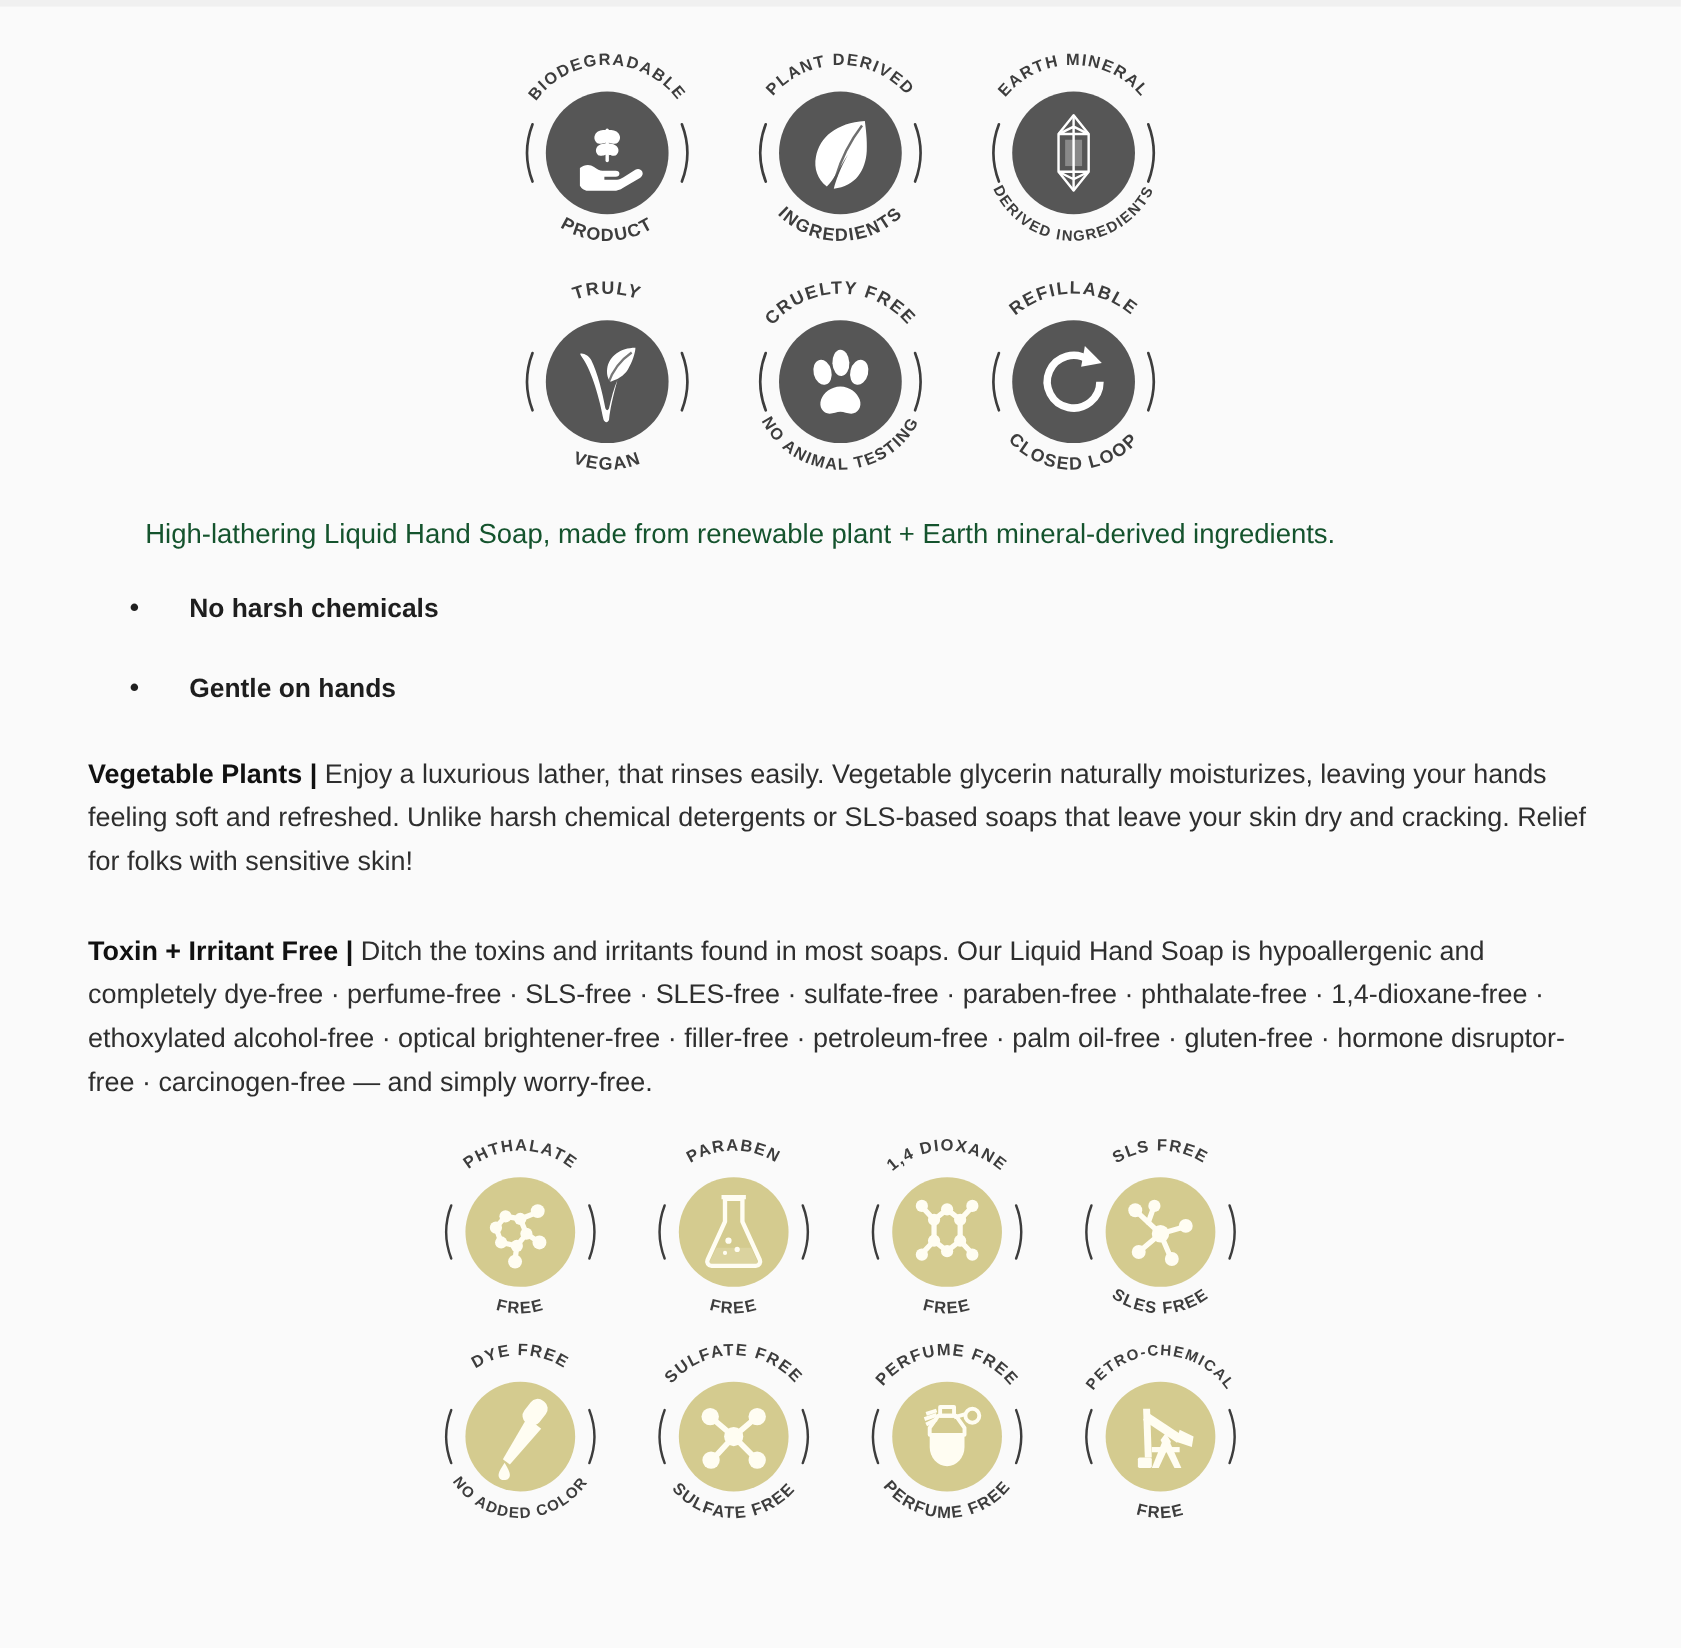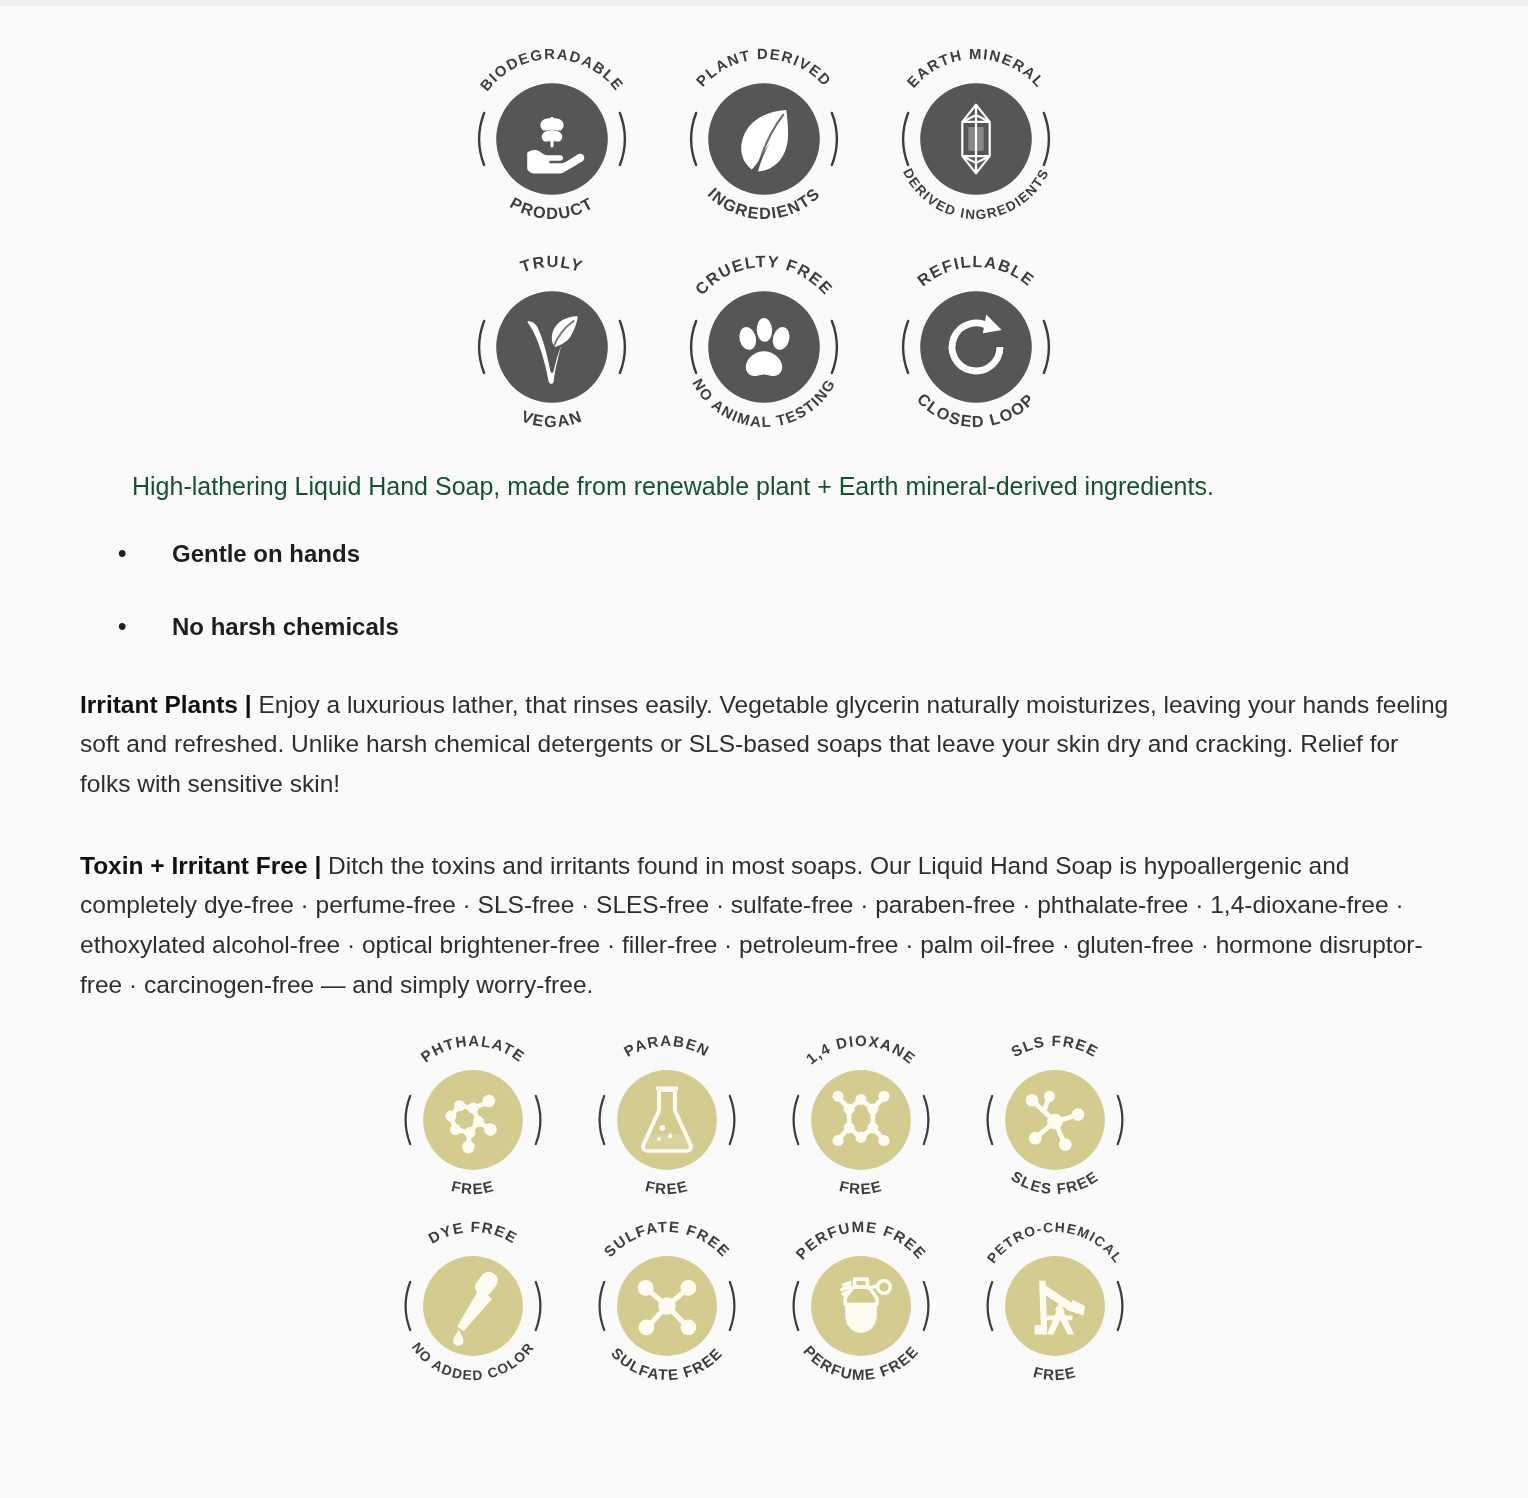--- a/index.html
+++ b/index.html
@@ -293,26 +293,26 @@
     <text font-family="Liberation Sans, sans-serif" font-weight="bold" font-size="17.5" fill="#3d3d3d" letter-spacing="1.6">
       <textPath href="#arcBot6" startOffset="50%" text-anchor="middle">CLOSED LOOP</textPath>
     </text>
   </svg>
       </div>
     </div>
 
   <p class="intro">High-lathering Liquid Hand Soap, made from renewable plant + Earth mineral-derived ingredients.</p>
 
   <ul class="bullets">
+    <li>No harsh chemicals</li>
     <li>Gentle on hands</li>
-    <li>No harsh chemicals</li>
   </ul>
 
   <p class="para para-plants">
-    <b>Irritant Plants |</b><span> Enjoy a luxurious lather, that rinses easily. Vegetable glycerin naturally moisturizes, leaving your hands feeling soft and refreshed. Unlike harsh chemical detergents or SLS-based soaps that leave your skin dry and cracking. Relief for folks with sensitive skin!</span>
+    <b>Vegetable Plants |</b><span> Enjoy a luxurious lather, that rinses easily. Vegetable glycerin naturally moisturizes, leaving your hands feeling soft and refreshed. Unlike harsh chemical detergents or SLS-based soaps that leave your skin dry and cracking. Relief for folks with sensitive skin!</span>
   </p>
 
   <p class="para para-toxin">
     <b>Toxin + Irritant Free |</b><span> Ditch the toxins and irritants found in most soaps. Our Liquid Hand Soap is hypoallergenic and completely dye-free · perfume-free · SLS-free · SLES-free · sulfate-free · paraben-free · phthalate-free · 1,4-dioxane-free · ethoxylated alcohol-free · optical brightener-free · filler-free · petroleum-free · palm oil-free · gluten-free · hormone disruptor-free · carcinogen-free — and simply worry-free.</span>
   </p>
 
   <div class="badge-grid gold-grid row-gold-1" id="free-row-1">
       <div class="badge gold">
   <svg viewBox="0 0 200 200" xmlns="http://www.w3.org/2000/svg">
     <defs>

